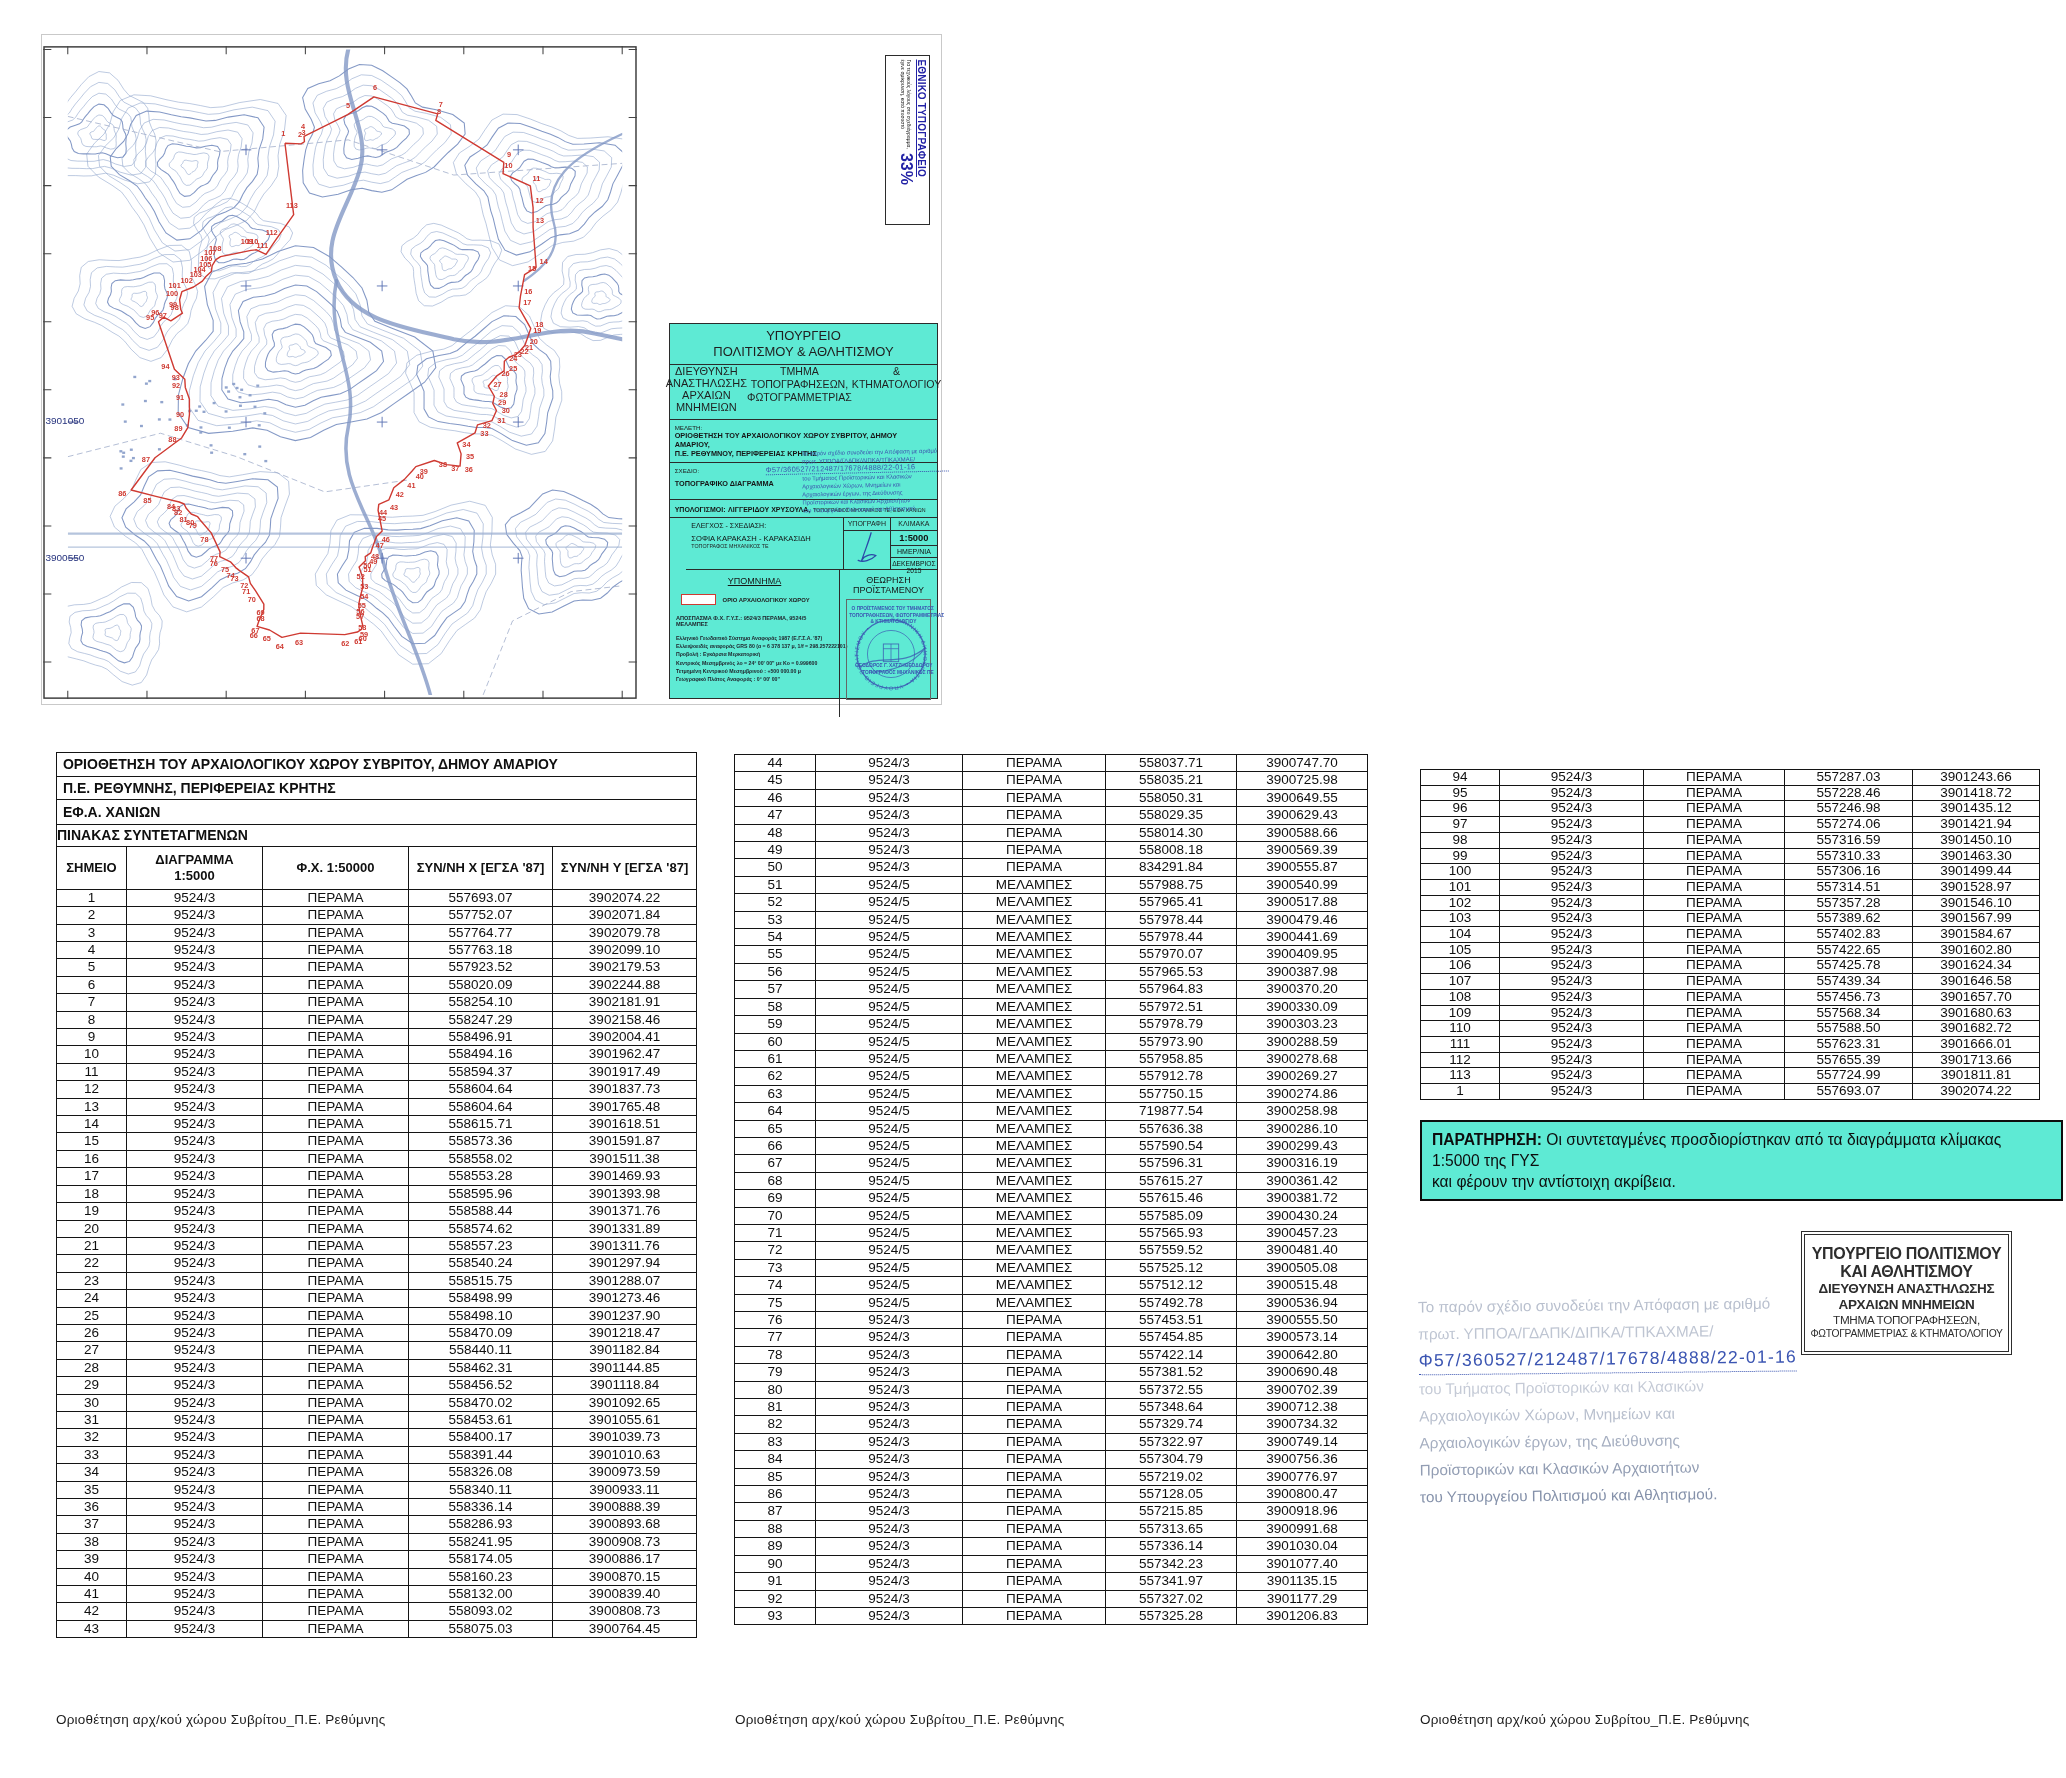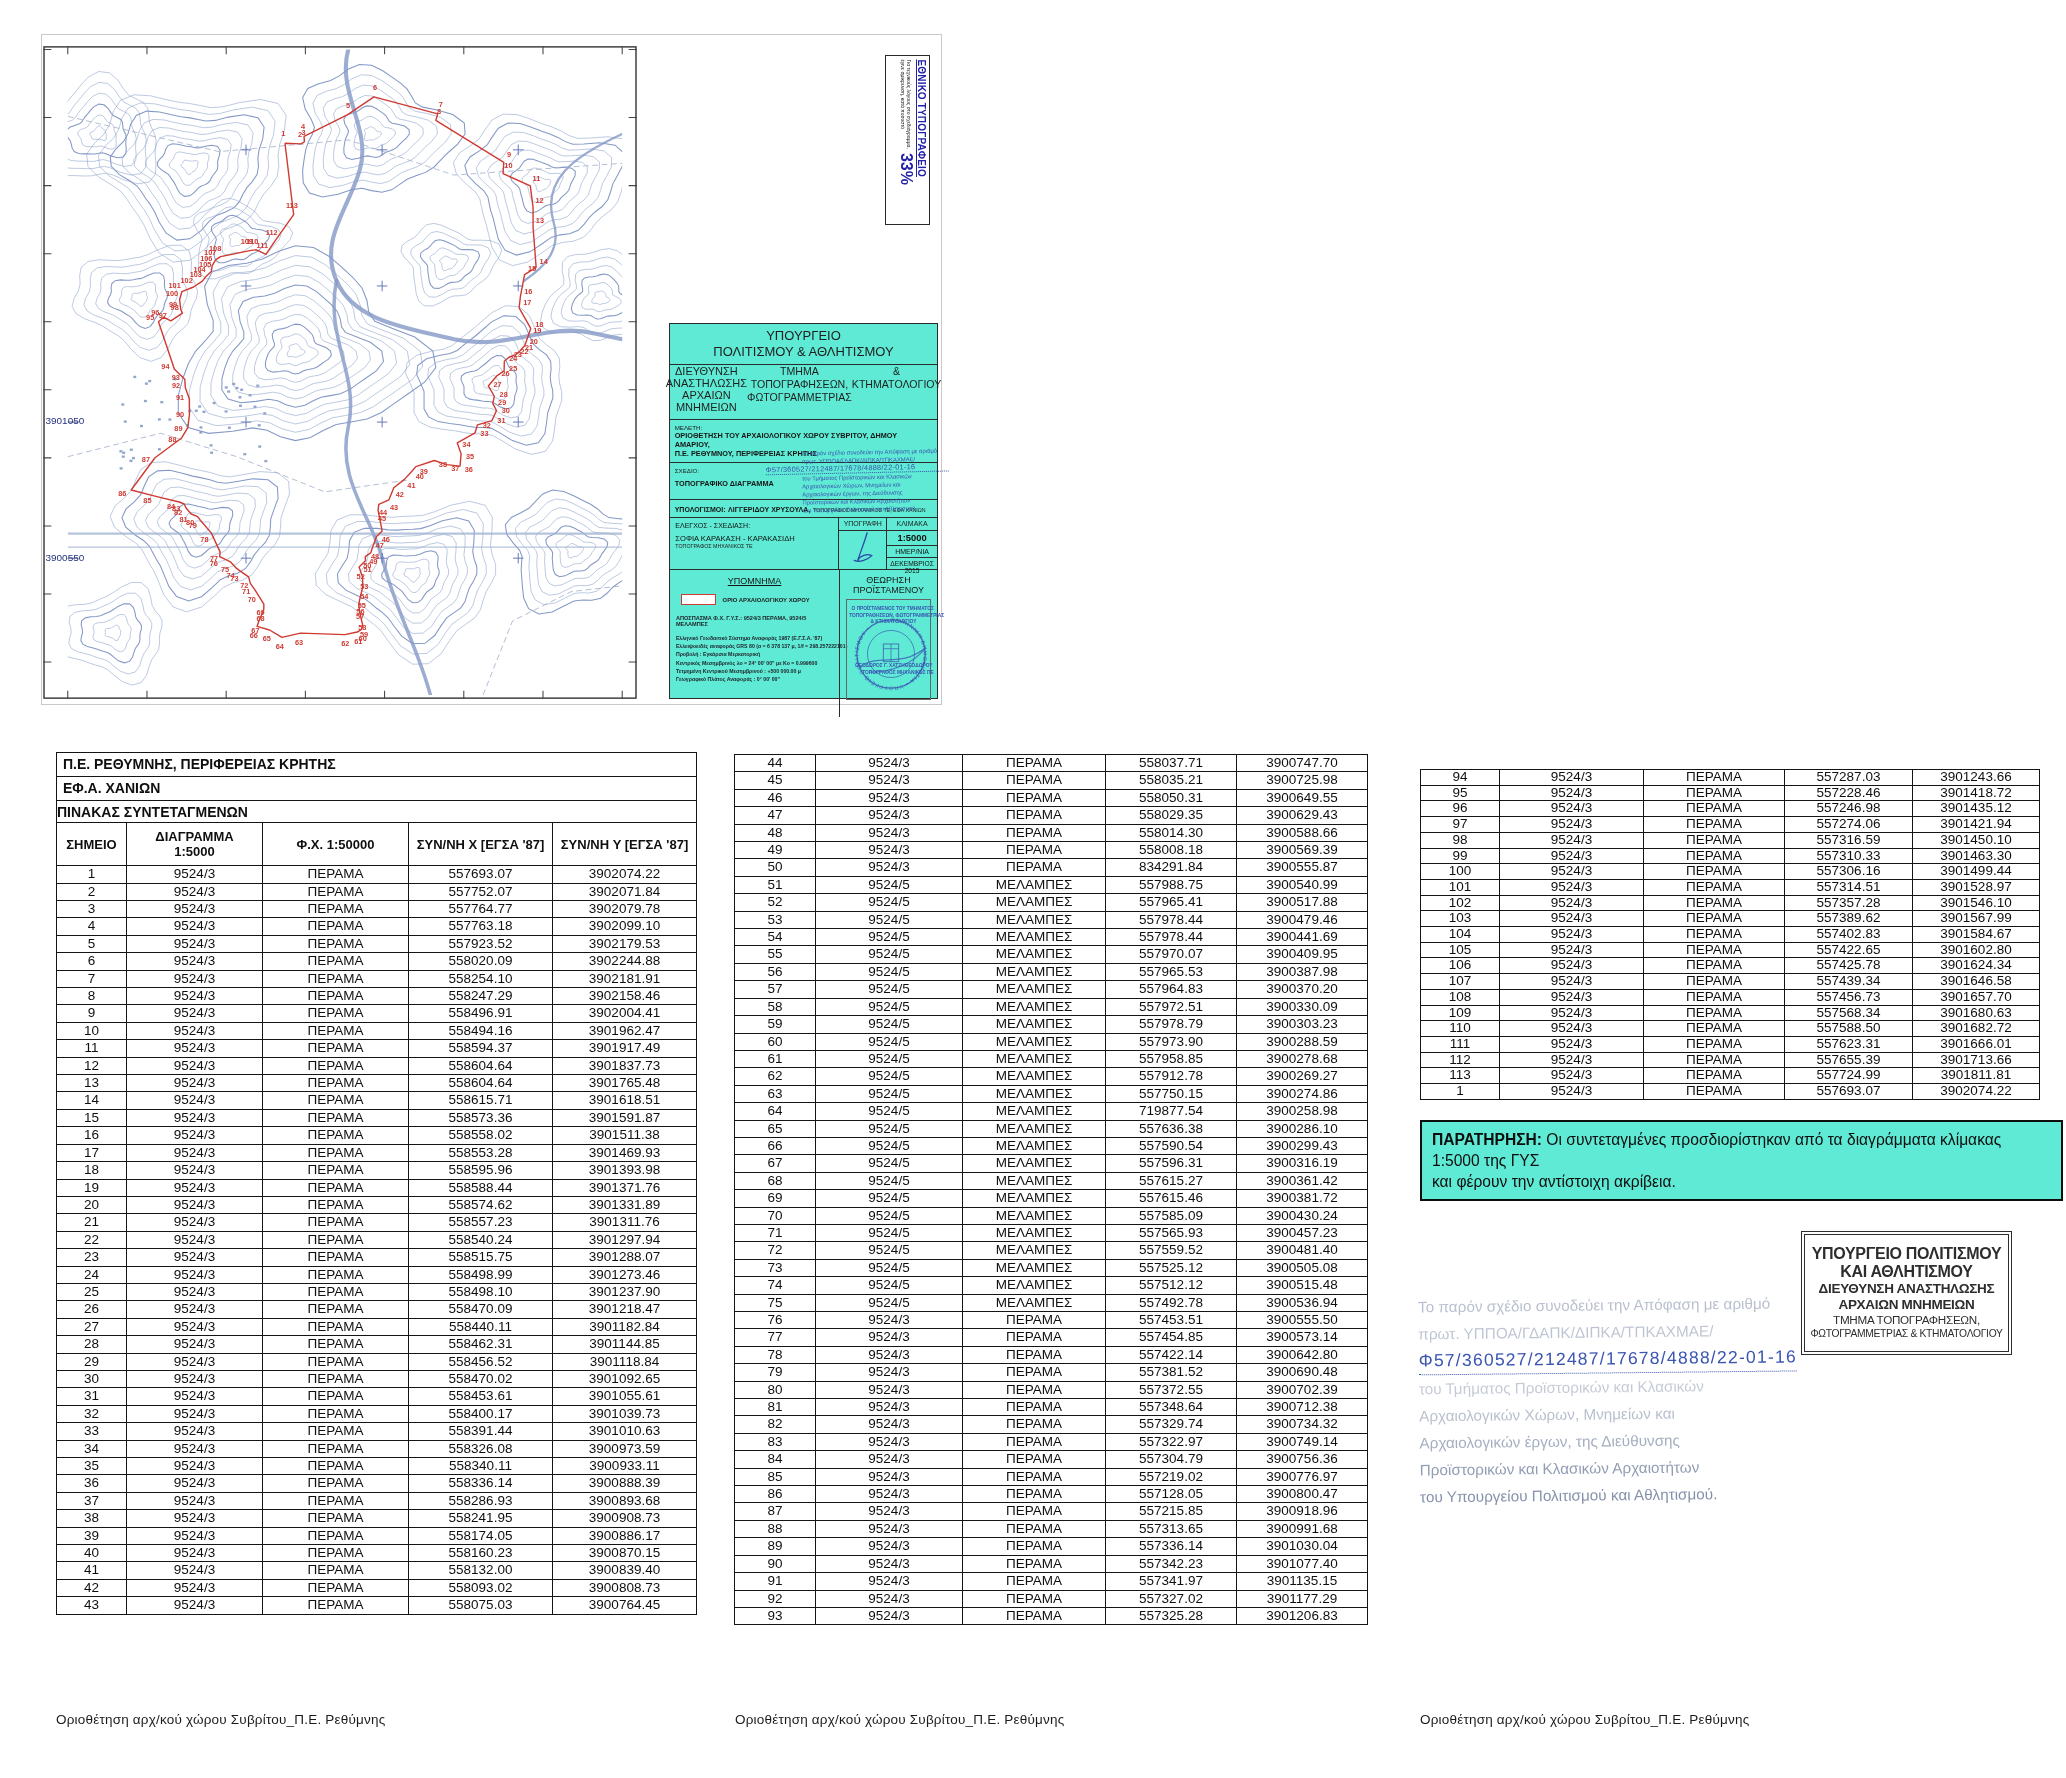--- a/index.html
+++ b/index.html
@@ -26,21 +26,21 @@
   .tb-s1{height:41px;display:flex;flex-direction:column;justify-content:center;text-align:center;font-size:13px;line-height:16px;color:#1f1f1f;}
   .tb-s2{height:55px;display:flex;flex-direction:row;justify-content:center;text-align:center;color:#1f1f1f;}
   .tb-dir{font-size:11px;margin-bottom:4.1px;}
   .tb-dep{font-size:10.6px;line-height:13px;}
   .tb-s3{height:43px;padding:3.5px 4.7px;}
   .tb-s4{height:37px;padding:3.5px 4.7px;}
   .tb-s5{height:18px;padding:2.9px 4.7px;white-space:nowrap;}
   .tb-lab{font-size:6.2px;color:#222;display:block;}
   .tb-bold{font-size:7.3px;font-weight:bold;color:#161616;line-height:9.4px;}
   .tb-small{font-size:5.3px;color:#222;}
-  .tb-s6{height:52px;display:flex;}
+  .tb-s6{height:52px;display:flex;margin-left:16px;}
   .tb-c1{width:170px;border-right:1.2px solid #2b2b2b;box-sizing:border-box;padding:4.1px 5.3px;}
   .tb-c2{width:48px;border-right:1.2px solid #2b2b2b;box-sizing:border-box;text-align:center;}
   .tb-c3{width:50px;box-sizing:border-box;text-align:center;}
   .tb-cellhead{font-size:7px;color:#1d1d1d;padding:2.3px 0;border-bottom:1.2px solid #2b2b2b;}
   .tb-scaleval{font-size:9.4px;font-weight:bold;padding:1.8px 0;border-bottom:1.2px solid #2b2b2b;}
   .tb-datelab{font-size:7px;padding:1.8px 0;border-bottom:1.2px solid #2b2b2b;}
   .tb-dateval{font-size:6.7px;line-height:7.6px;padding:1.8px 0;}
   .tb-s7{height:147px;display:flex;border-bottom:none;}
   .tb-legend-title{font-size:9px;text-decoration:underline;text-align:center;margin:5.9px 0 8.2px 0;color:#161616;}
   .tb-legend-row{display:flex;align-items:center;gap:7px;padding-left:10.6px;}
@@ -516,20 +516,23 @@
   <table class="coord-table t1" style="left:56px;top:752px;width:641px;">
     <colgroup>
         <col style="width:70px">
         <col style="width:136px">
         <col style="width:146px">
         <col style="width:144px">
         <col style="width:144px">
       </colgroup>
     <thead>
       <tr class="title-row">
+          <td colspan="5">ΟΡΙΟΘΕΤΗΣΗ ΤΟΥ ΑΡΧΑΙΟΛΟΓΙΚΟΥ ΧΩΡΟΥ ΣΥΒΡΙΤΟΥ, ΔΗΜΟΥ ΑΜΑΡΙΟΥ</td>
+        </tr>
+      <tr class="title-row">
           <td colspan="5">Π.Ε. ΡΕΘΥΜΝΗΣ, ΠΕΡΙΦΕΡΕΙΑΣ ΚΡΗΤΗΣ</td>
         </tr>
       <tr class="agency-row">
           <td colspan="5">ΕΦ.Α. ΧΑΝΙΩΝ</td>
         </tr>
       <tr class="subtitle-row">
           <td colspan="5">ΠΙΝΑΚΑΣ ΣΥΝΤΕΤΑΓΜΕΝΩΝ</td>
         </tr>
       <tr class="head-row">
         <th>ΣΗΜΕΙΟ</th>

